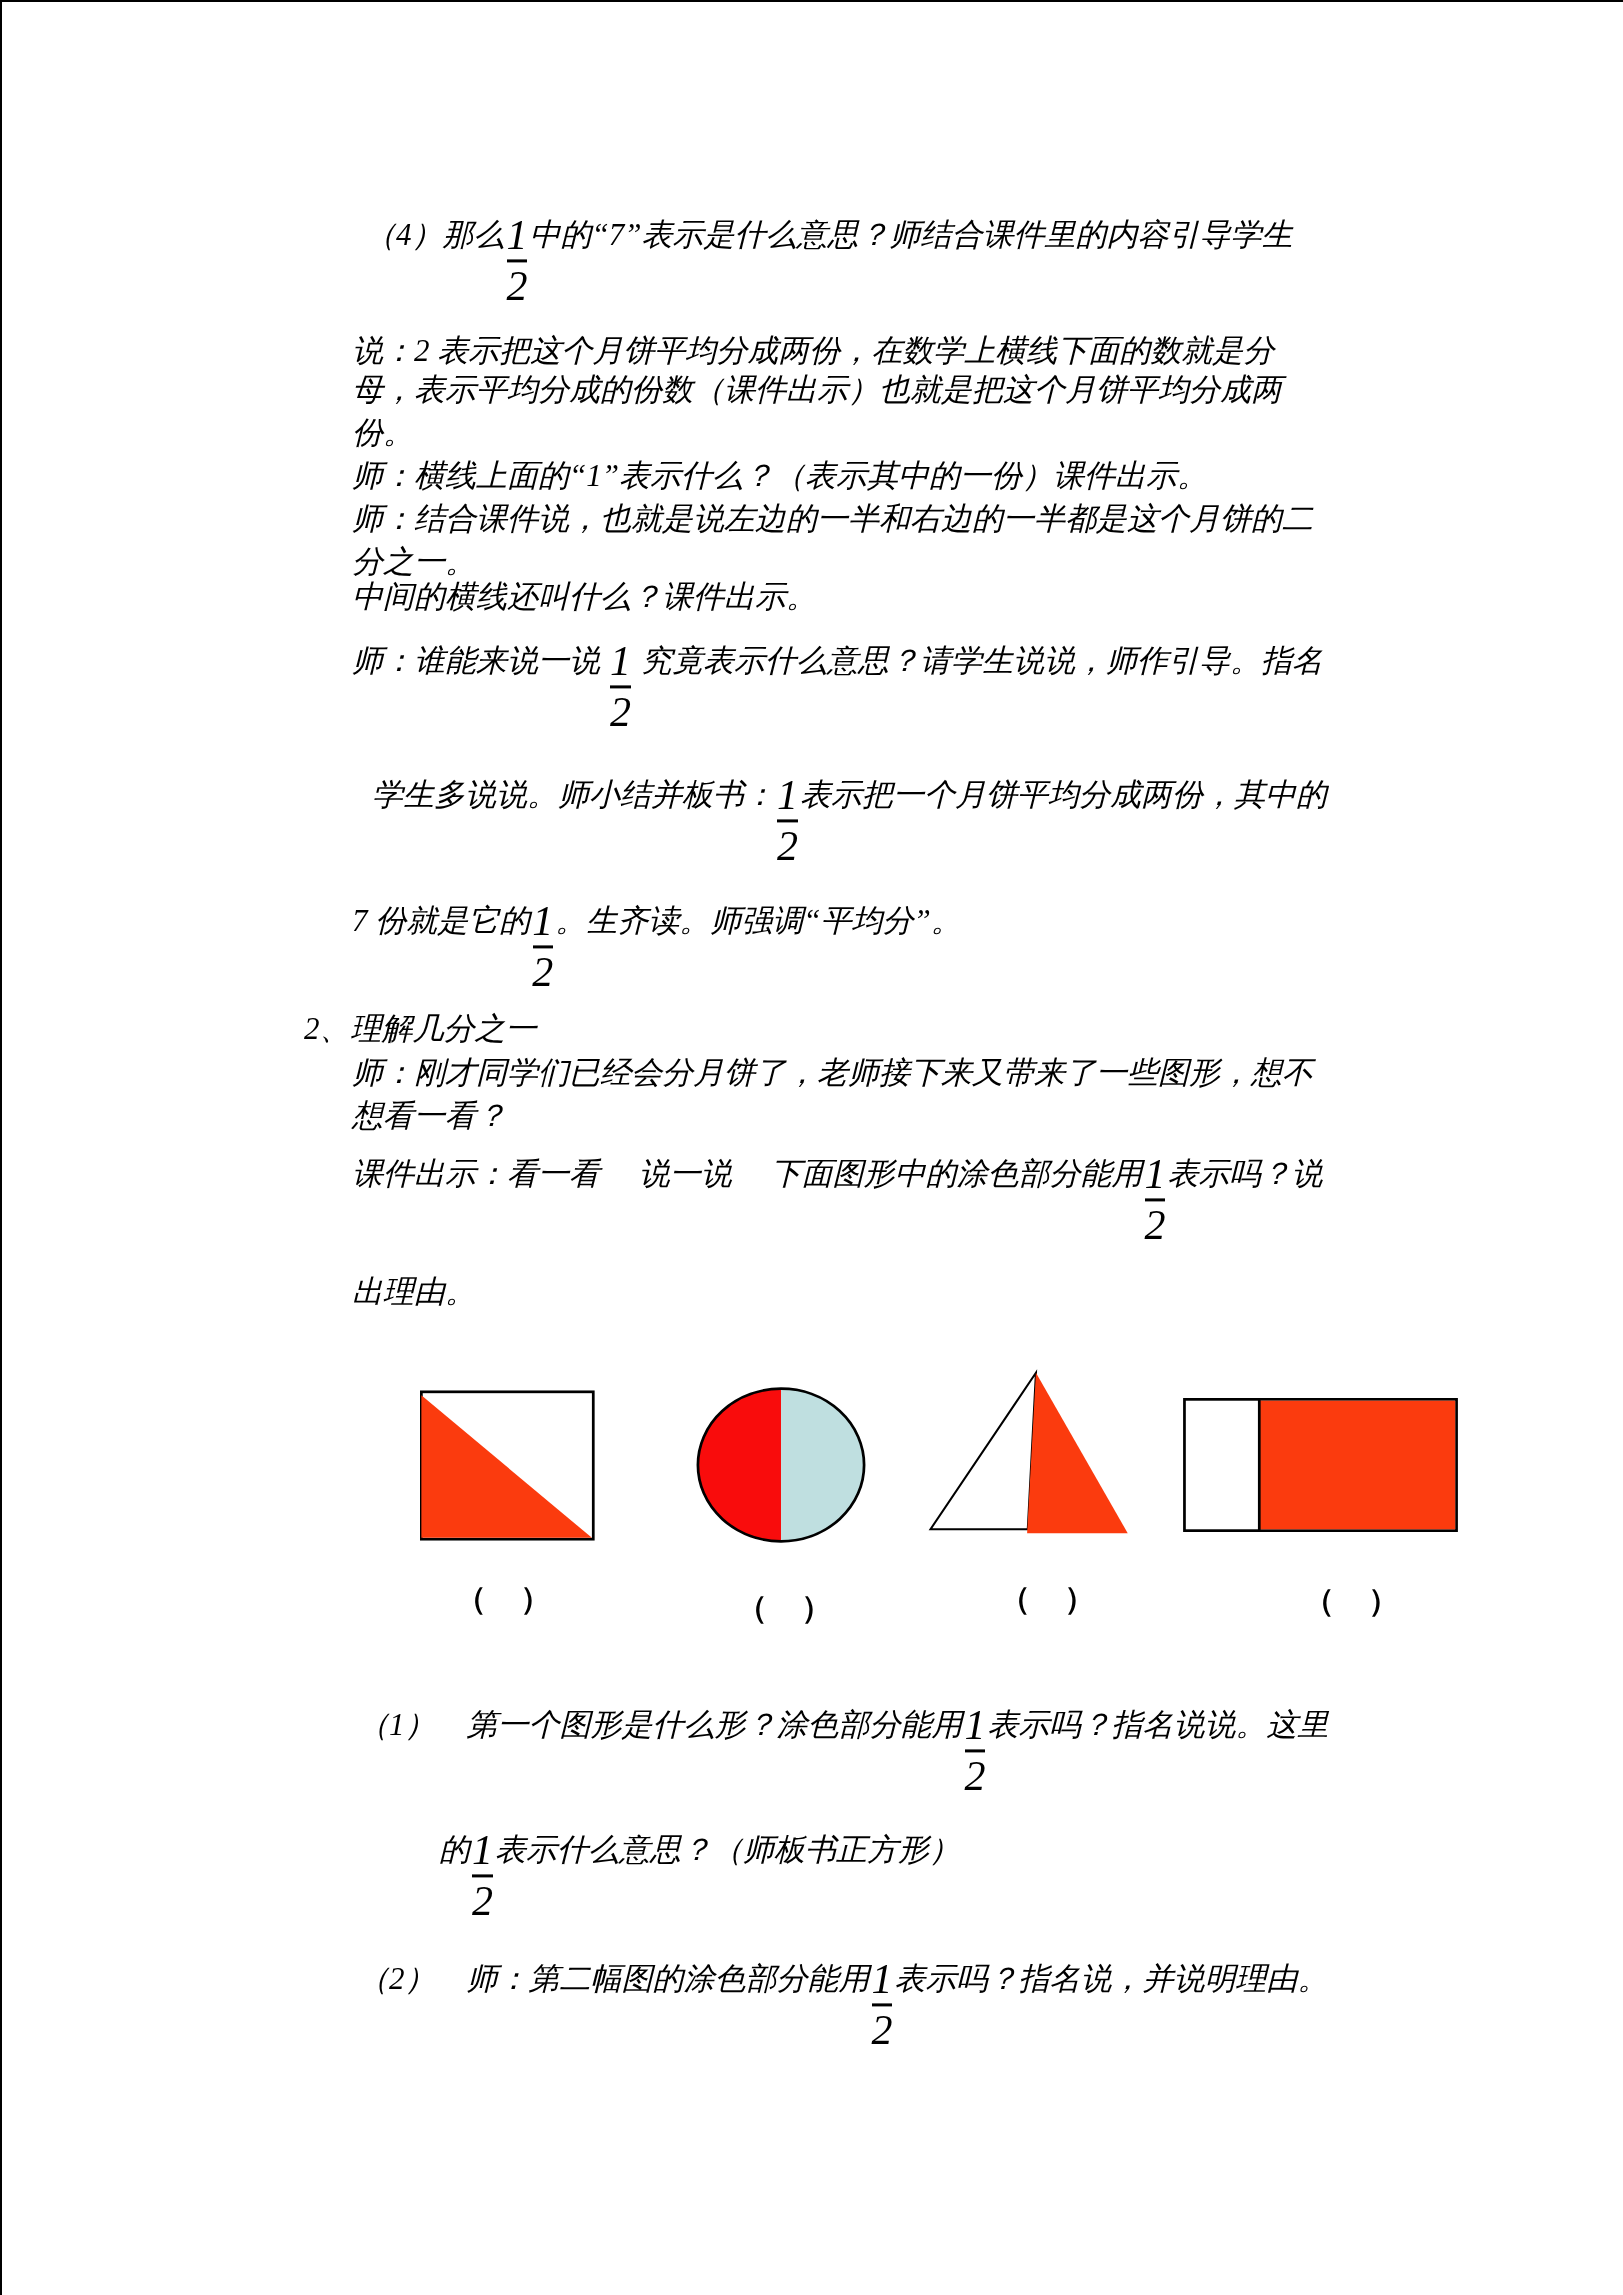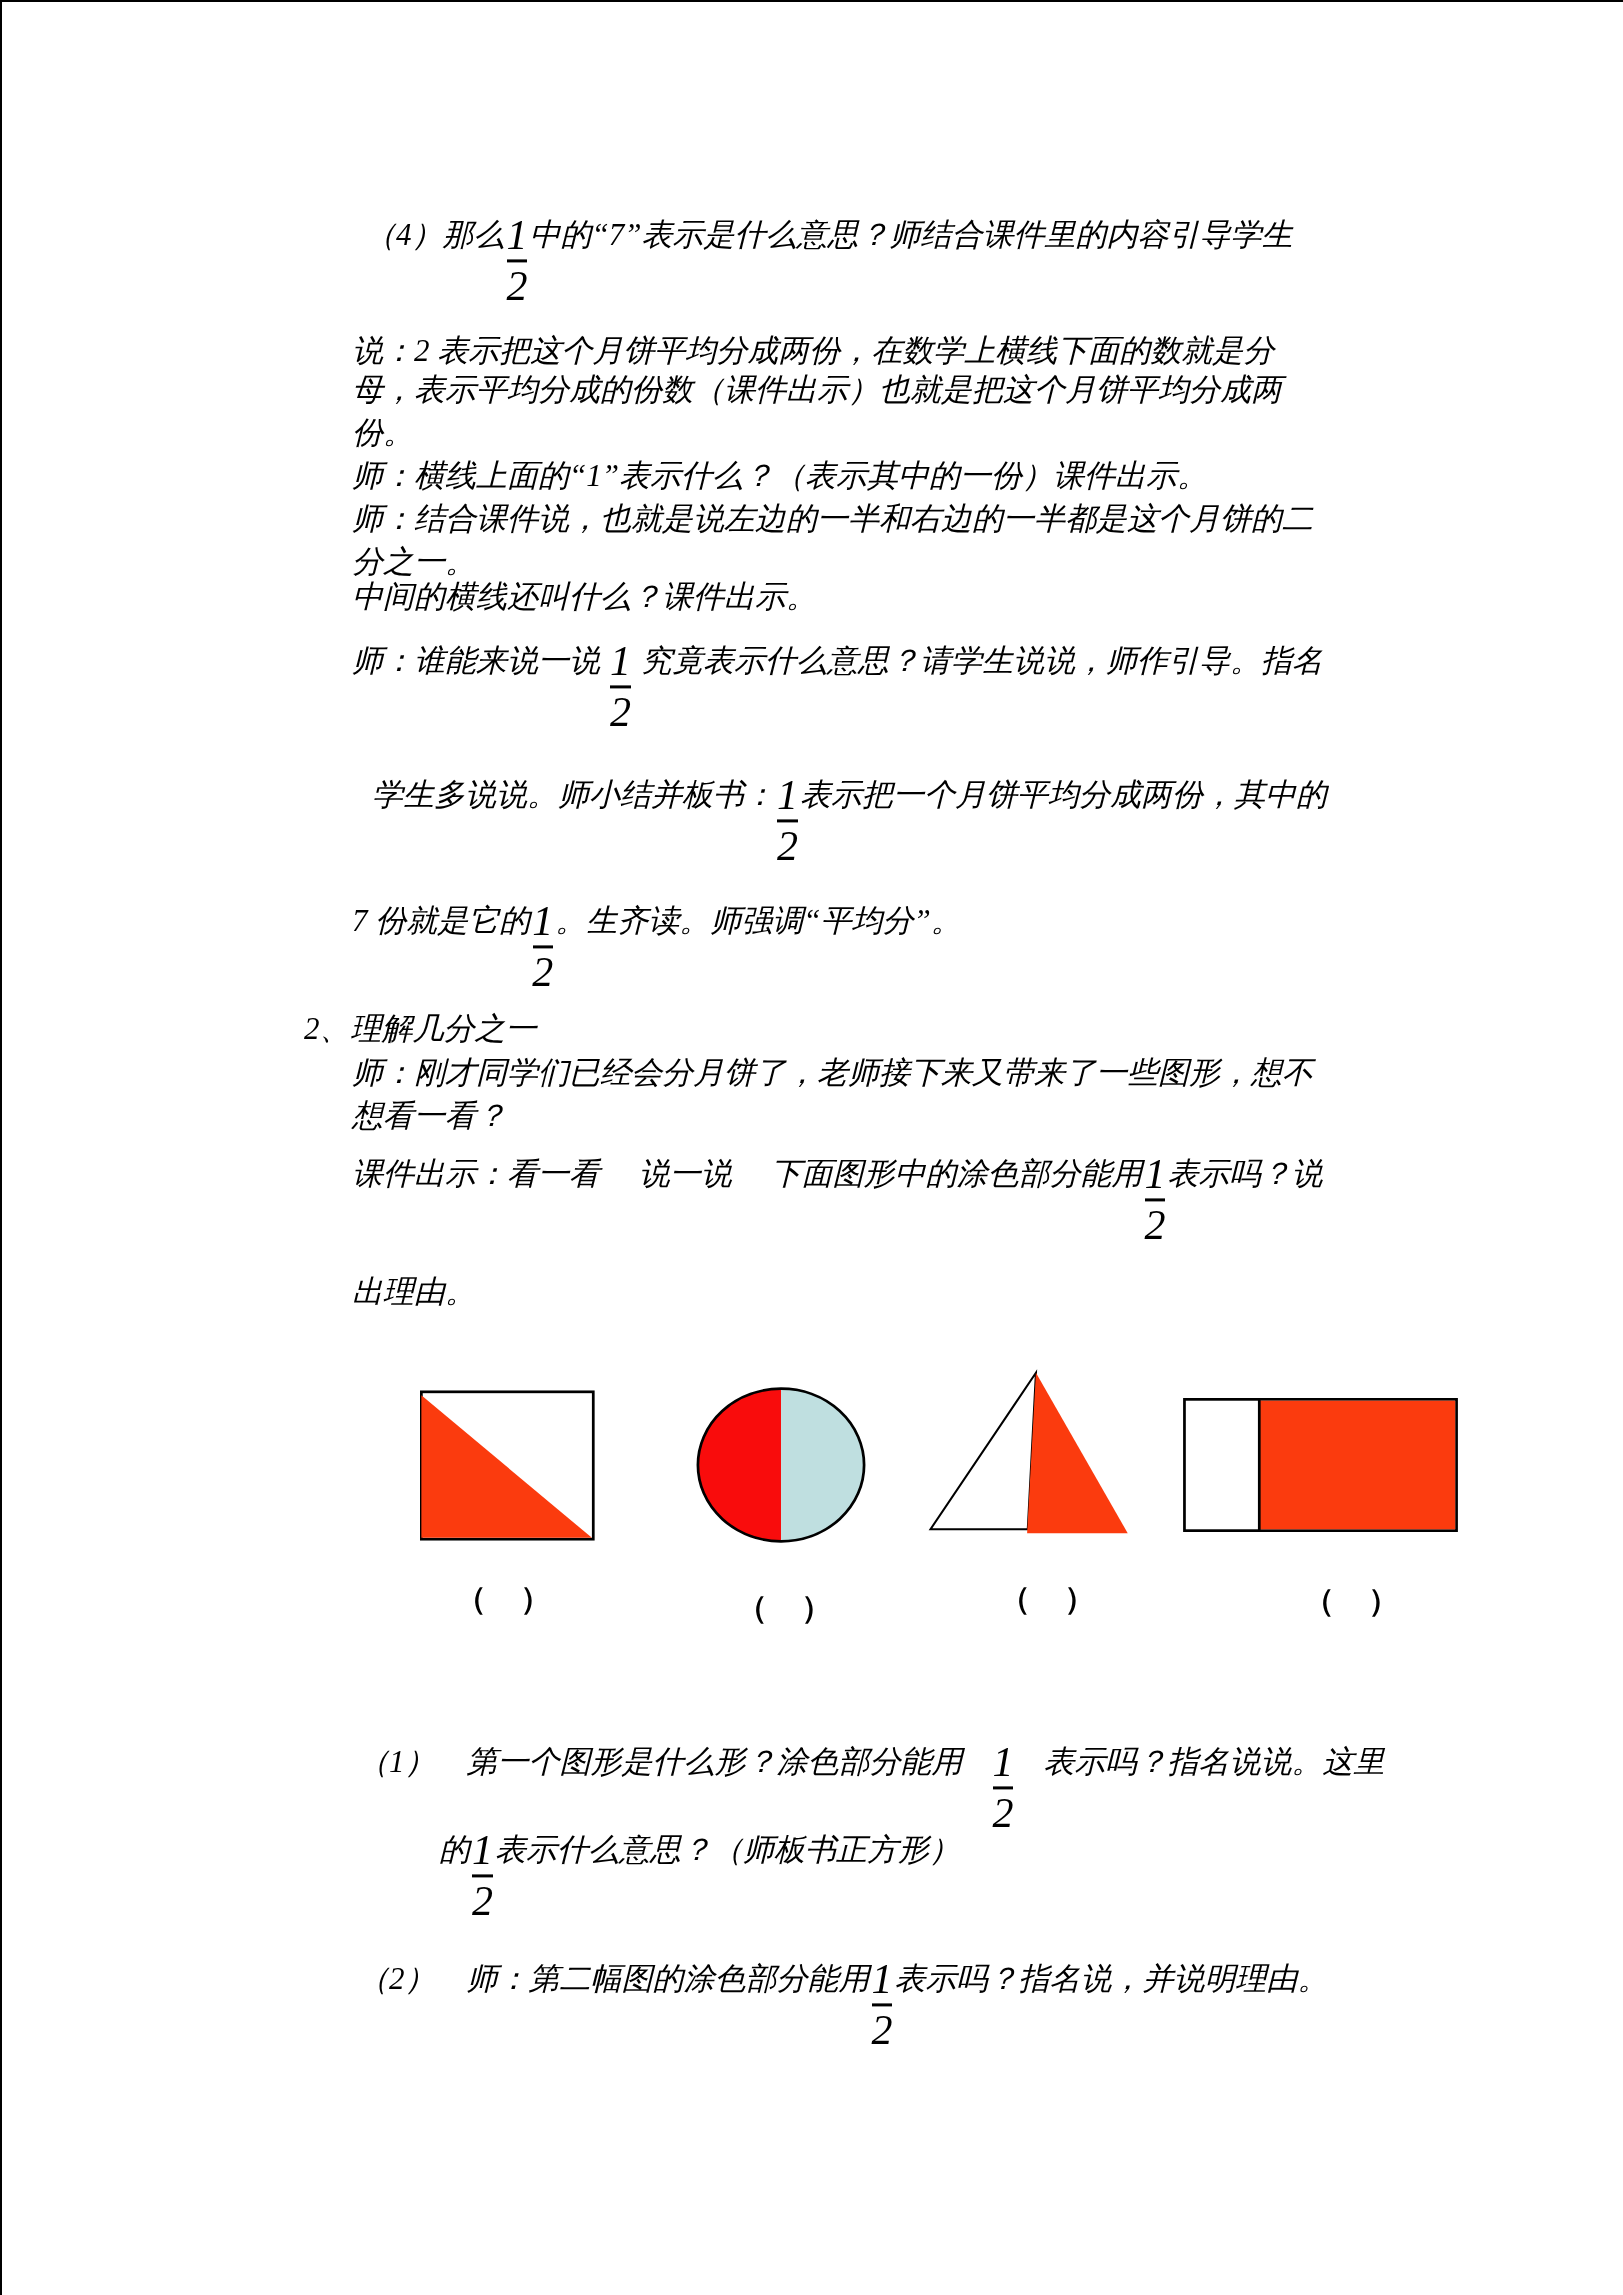--- a/index.html
+++ b/index.html
@@ -159,21 +159,21 @@
     <rect x="2" y="2" width="400" height="193" fill="#ffffff" stroke="#000000" stroke-width="4"></rect>
     <rect x="112" y="4" width="288" height="189" fill="#fb3b0e"></rect>
     <line x1="112" y1="2" x2="112" y2="195" stroke="#000000" stroke-width="4"></line>
   </svg>
 
   <div class="answer" style="left:502px;top:1597px;">（　）</div>
   <div class="answer" style="left:783px;top:1606px;">（　）</div>
   <div class="answer" style="left:1046px;top:1597px;">（　）</div>
   <div class="answer" style="left:1350px;top:1599px;">（　）</div>
 
-  <div class="line" style="left:356px;top:1786px;gap:28px;">
+  <div class="line" style="left:356px;top:1749px;">
     <span>（1）　第一个图形是什么形？涂色部分能用</span>
     <span class="frac">
       <span>1</span>
       <span class="bar"></span>
       <span>2</span>
     </span>
     <span>表示吗？指名说说。这里</span>
   </div>
 
   <div class="line" style="left:437px;top:1874px;">

